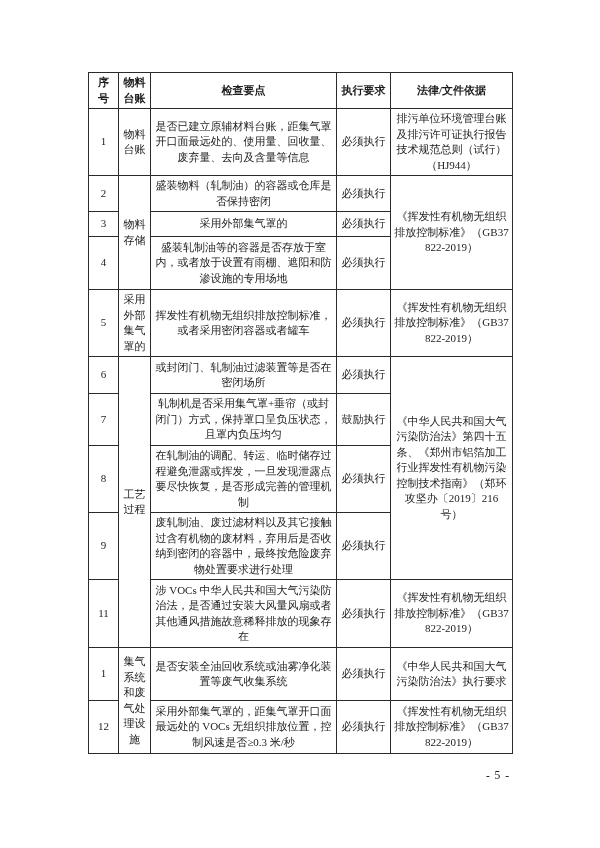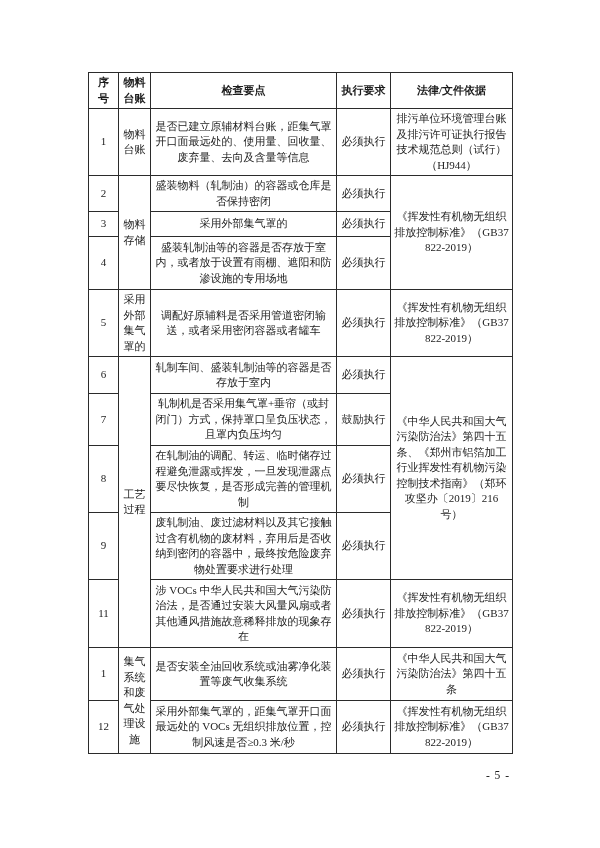--- a/index.html
+++ b/index.html
@@ -93,29 +93,29 @@
 
     <tr style="height:53px">
       <td>4</td>
       <td>盛装轧制油等的容器是否存放于室内，或者放于设置有雨棚、遮阳和防渗设施的专用场地</td>
       <td>必须执行</td>
     </tr>
 
     <tr style="height:64px">
       <td>5</td>
       <td><span class="vw2">采用外部集气罩的</span></td>
-      <td>调配好原辅料是否采用管道密闭输送，或者采用密闭容器或者罐车</td>
+      <td>挥发性有机物无组织排放控制标准，或者采用密闭容器或者罐车</td>
       <td>必须执行</td>
       <td>《挥发性有机物无组织排放控制标准》（GB37822-2019）</td>
     </tr>
 
     <tr style="height:37px">
       <td>6</td>
       <td rowspan="5"><span class="vw2">工艺过程</span></td>
-      <td>轧制车间、盛装轧制油等的容器是否存放于室内</td>
+      <td>或封闭门、轧制油过滤装置等是否在密闭场所</td>
       <td>必须执行</td>
       <td rowspan="4">《中华人民共和国大气污染防治法》第四十五条、《郑州市铝箔加工行业挥发性有机物污染控制技术指南》（郑环攻坚办〔2019〕216 号）</td>
     </tr>
 
     <tr style="height:52px">
       <td>7</td>
       <td>轧制机是否采用集气罩+垂帘（或封闭门）方式，保持罩口呈负压状态，且罩内负压均匀</td>
       <td>鼓励执行</td>
     </tr>
 
@@ -136,21 +136,21 @@
       <td>涉 VOCs 中华人民共和国大气污染防治法，是否通过安装大风量风扇或者其他通风措施故意稀释排放的现象存在</td>
       <td>必须执行</td>
       <td>《挥发性有机物无组织排放控制标准》（GB37822-2019）</td>
     </tr>
 
     <tr style="height:53px">
       <td>1</td>
       <td rowspan="2"><span class="vw2">集气系统和废气处理设施</span></td>
       <td>是否安装全油回收系统或油雾净化装置等废气收集系统</td>
       <td>必须执行</td>
-      <td>《中华人民共和国大气污染防治法》第四十五条</td>
+      <td>《中华人民共和国大气污染防治法》执行要求</td>
     </tr>
 
     <tr style="height:53px">
       <td>12</td>
       <td>采用外部集气罩的，距集气罩开口面最远处的 VOCs 无组织排放位置，控制风速是否≥0.3 米/秒</td>
       <td>必须执行</td>
       <td>《挥发性有机物无组织排放控制标准》（GB37822-2019）</td>
     </tr>
 
   </tbody>

